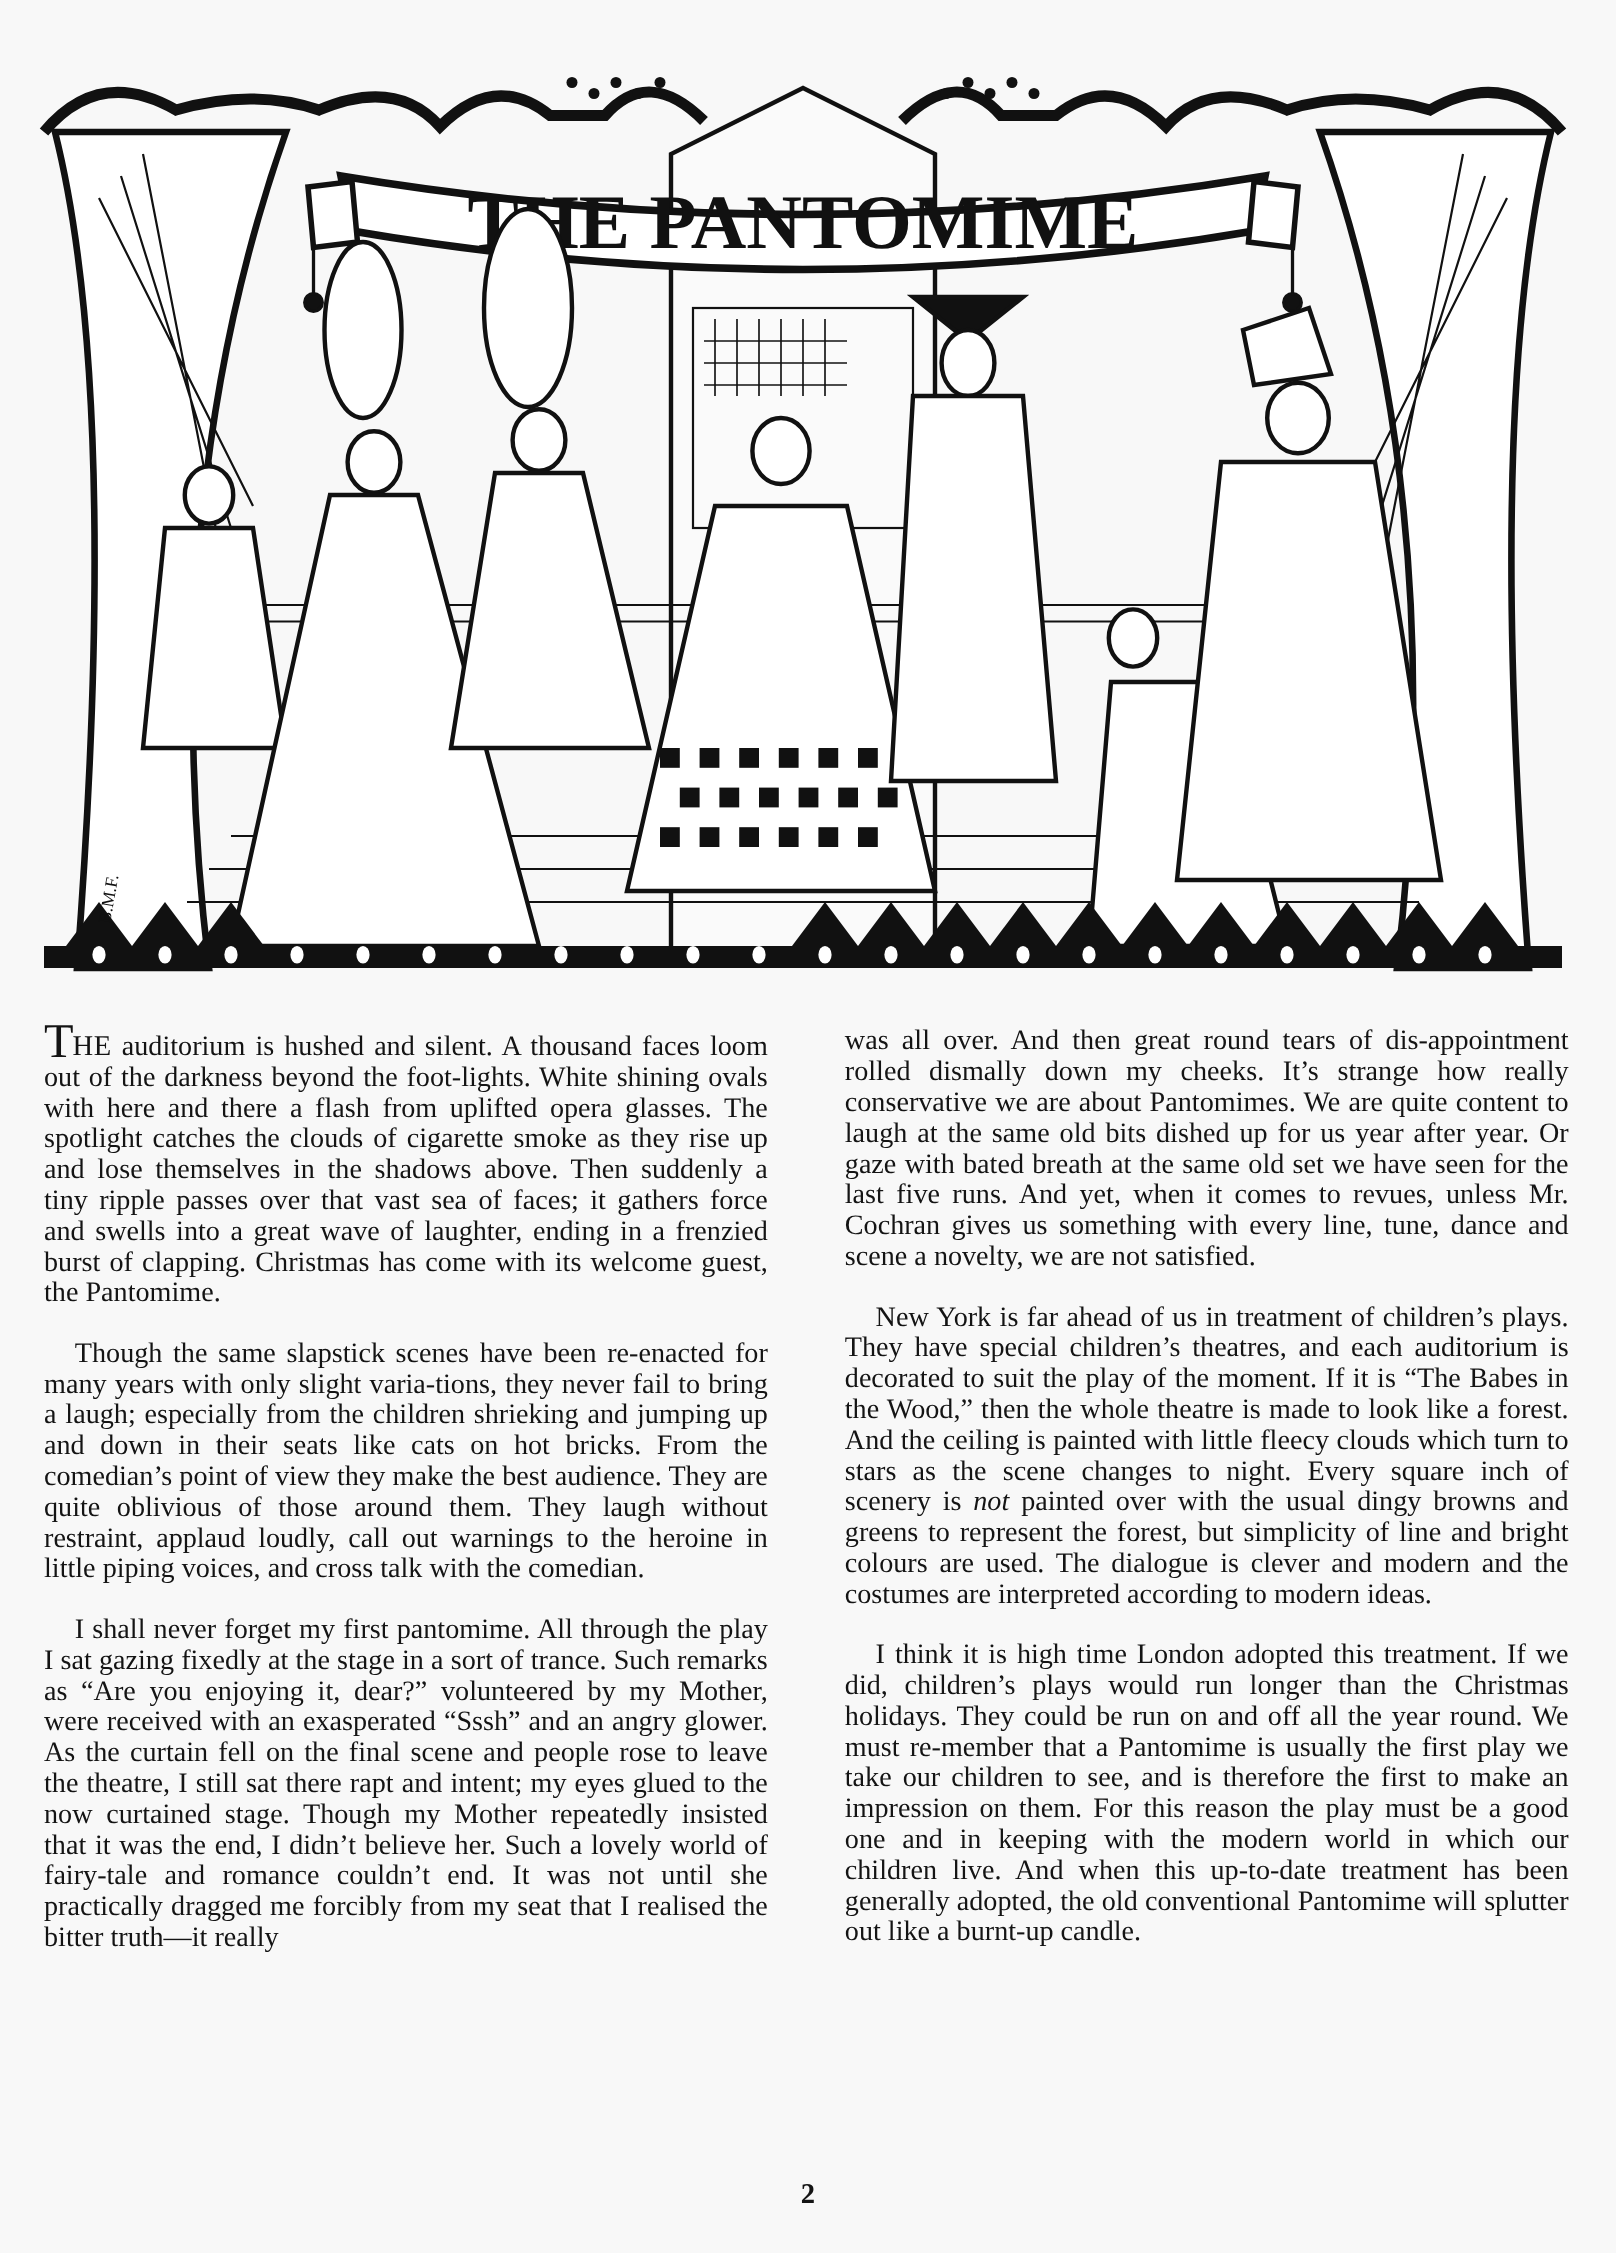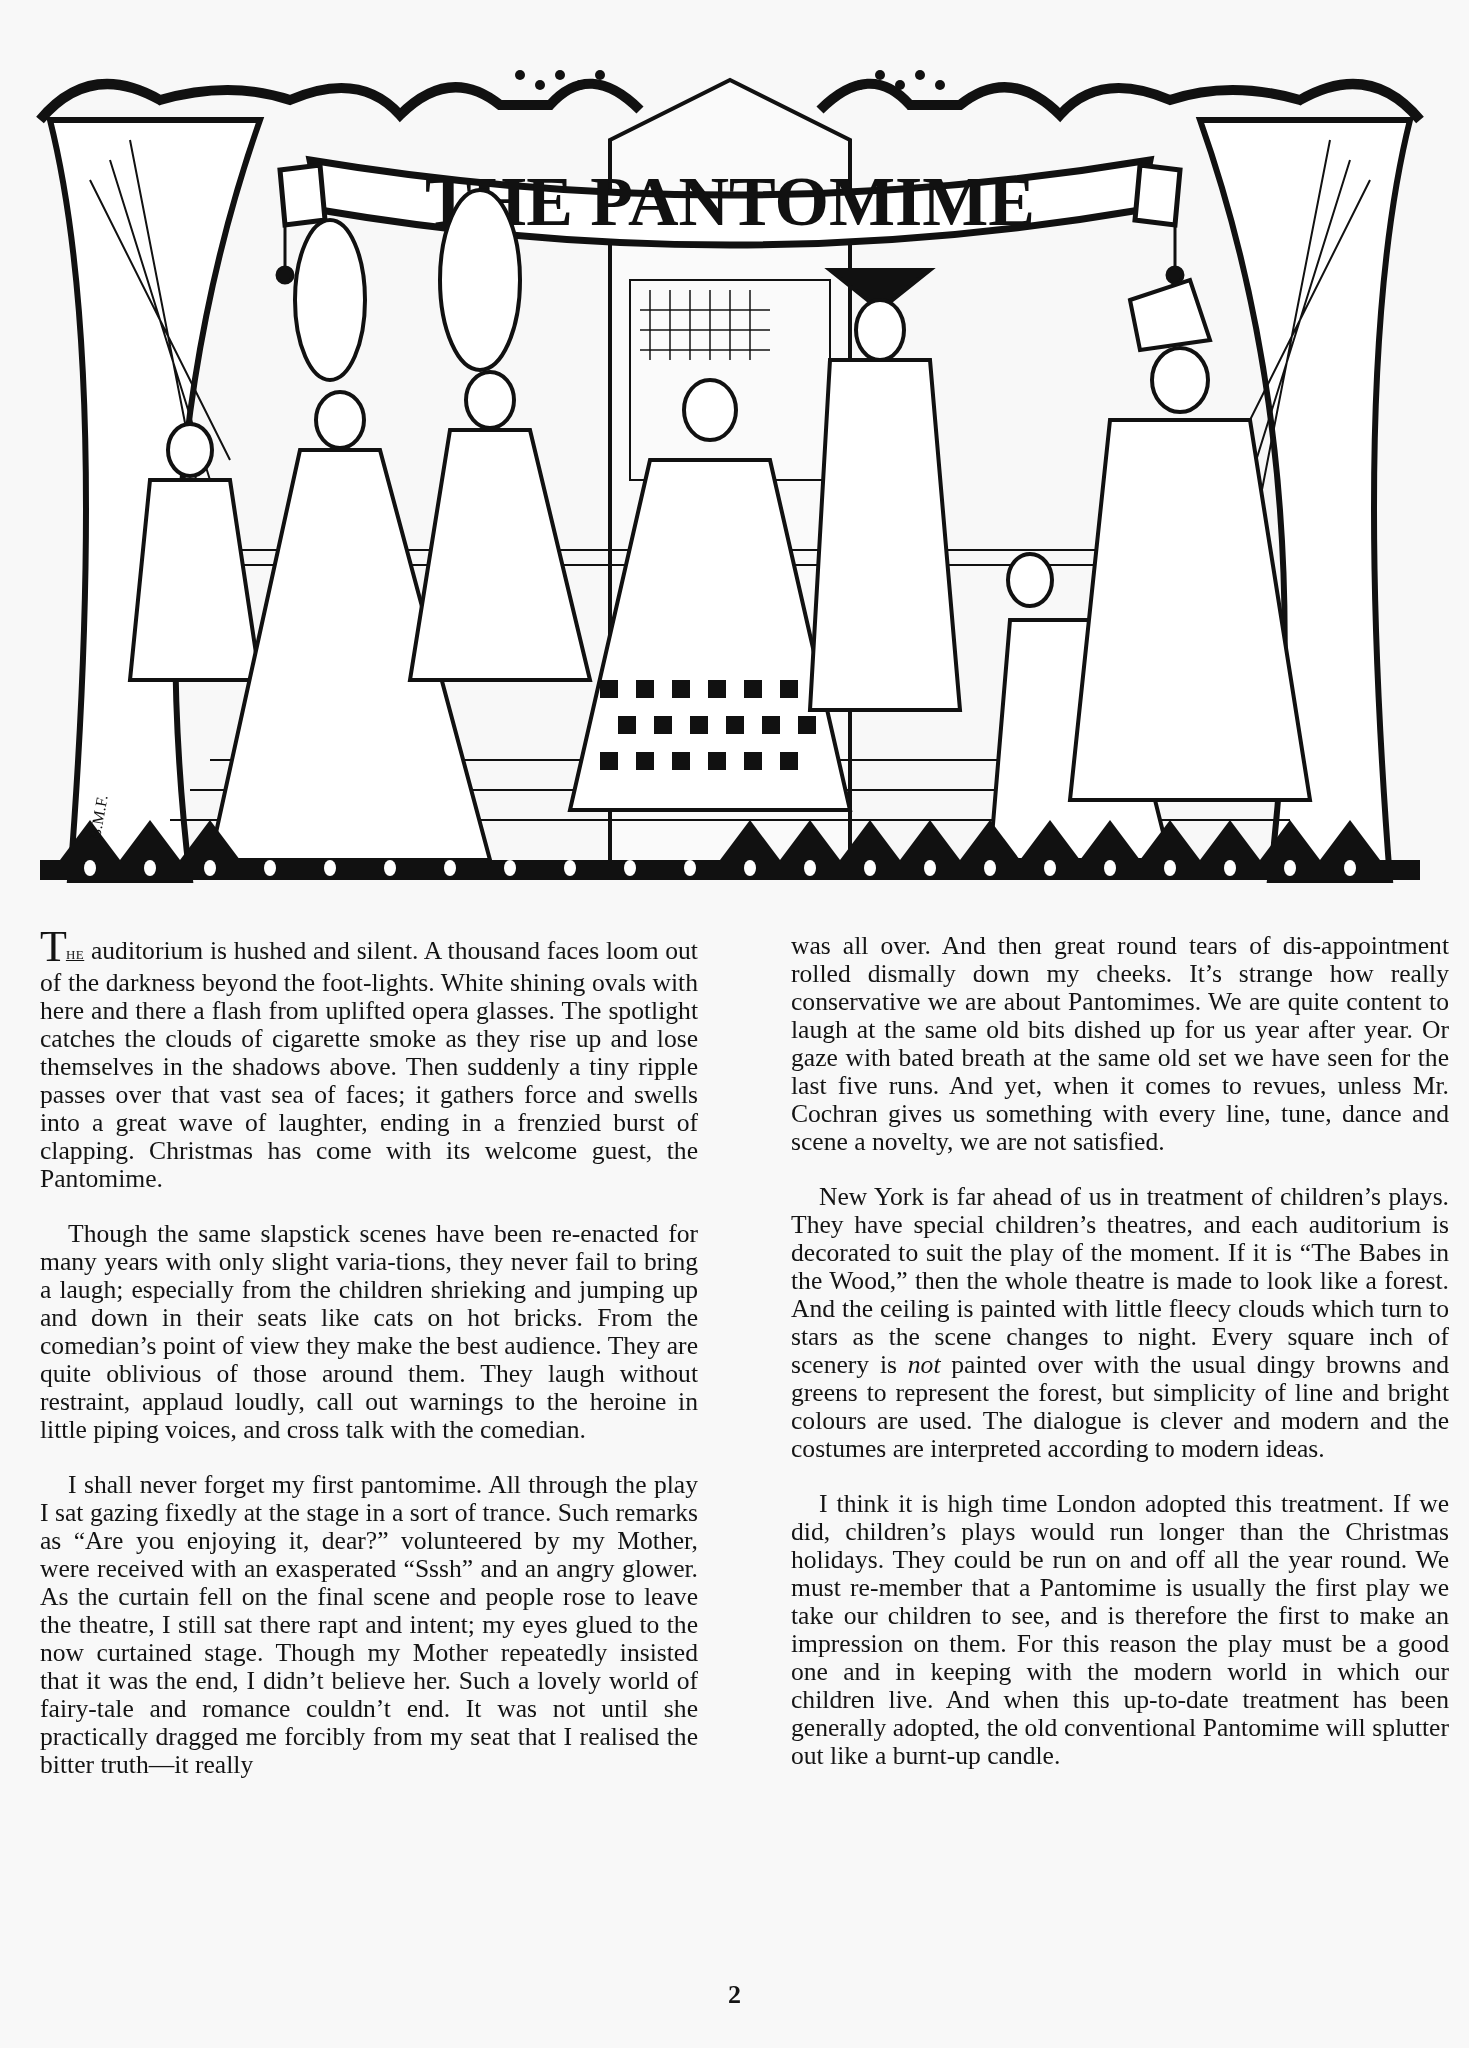--- a/index.html
+++ b/index.html
@@ -1,26 +1,26 @@
 <!DOCTYPE html>
 <html><head>
 <meta charset="utf-8">
 <style>
   html, body { margin: 0; padding: 0; background: #f8f8f8; }
   body { width: 1469px; height: 2048px; position: relative; overflow: hidden; font-family: "Liberation Serif", "DejaVu Serif", serif; color: #141414; }
   .illustration { position: absolute; left: 30px; top: 60px; width: 1400px; height: 830px; }
   .illustration svg { width: 100%; height: 100%; display: block; }
   .column { position: absolute; top: 932px; width: 658px; font-size: 25.6px; line-height: 28px; text-align: justify; hyphens: none; }
   .col-left { left: 40px; }
-  .col-right { left: 768px; margin-left: 23px; }
+  .col-right { left: 768px; }
   .para { margin: 0 0 27px 0; text-indent: 28px; }
   .para.first { text-indent: 0; }
   .para.cont { text-indent: 0; }
   .dropcap { font-size: 44px; line-height: 30px; float: none; vertical-align: -2px; letter-spacing: -1px; }
-  .smallcaps { font-size: 13px; letter-spacing: 0.5px; text-decoration: underline; }
+  .smallcaps { font-size: 26px; letter-spacing: 0.5px; }
   .para em { }
   .page-number { position: absolute; top: 1980px; left: 0; width: 1469px; text-align: center; font-size: 26px; font-weight: bold; }
 </style>
 </head>
 <body>
 
 <div class="illustration">
   <svg viewBox="0 0 1400 830" xmlns="http://www.w3.org/2000/svg">
 
     <path d="M10,60 Q60,0 130,40 Q200,20 260,40 Q330,10 370,55 Q420,5 470,45 L520,45 Q560,0 610,50" fill="none" stroke="#111" stroke-width="10"></path>

